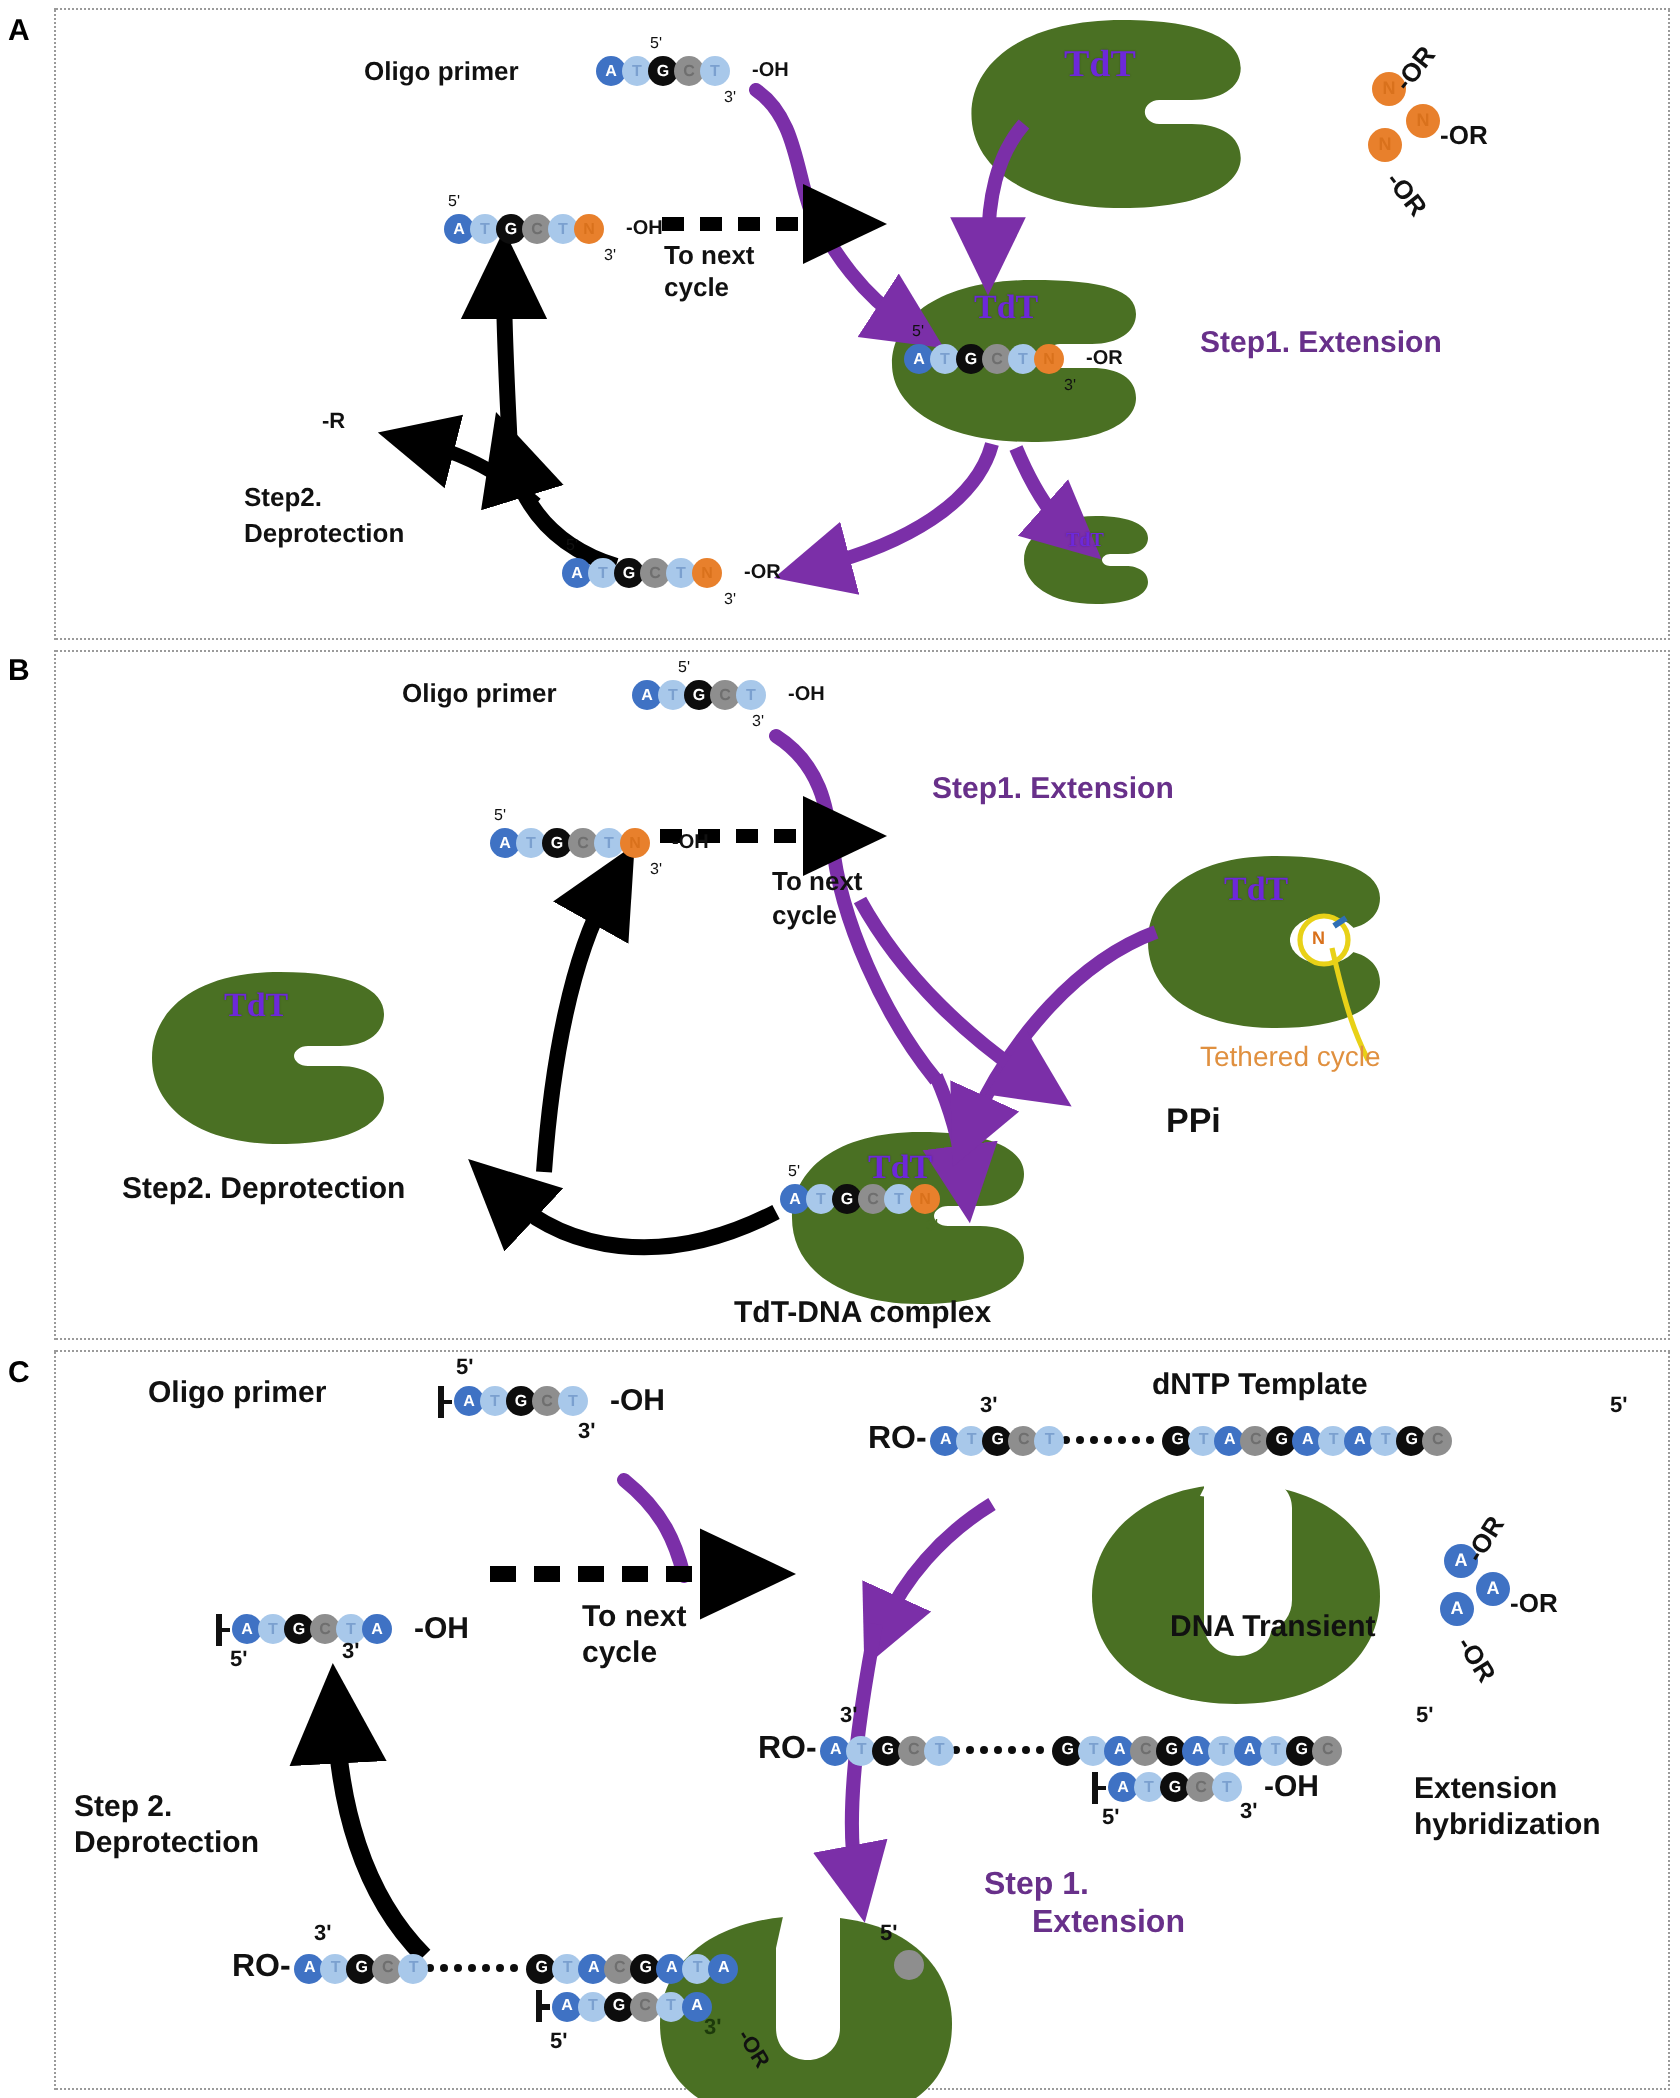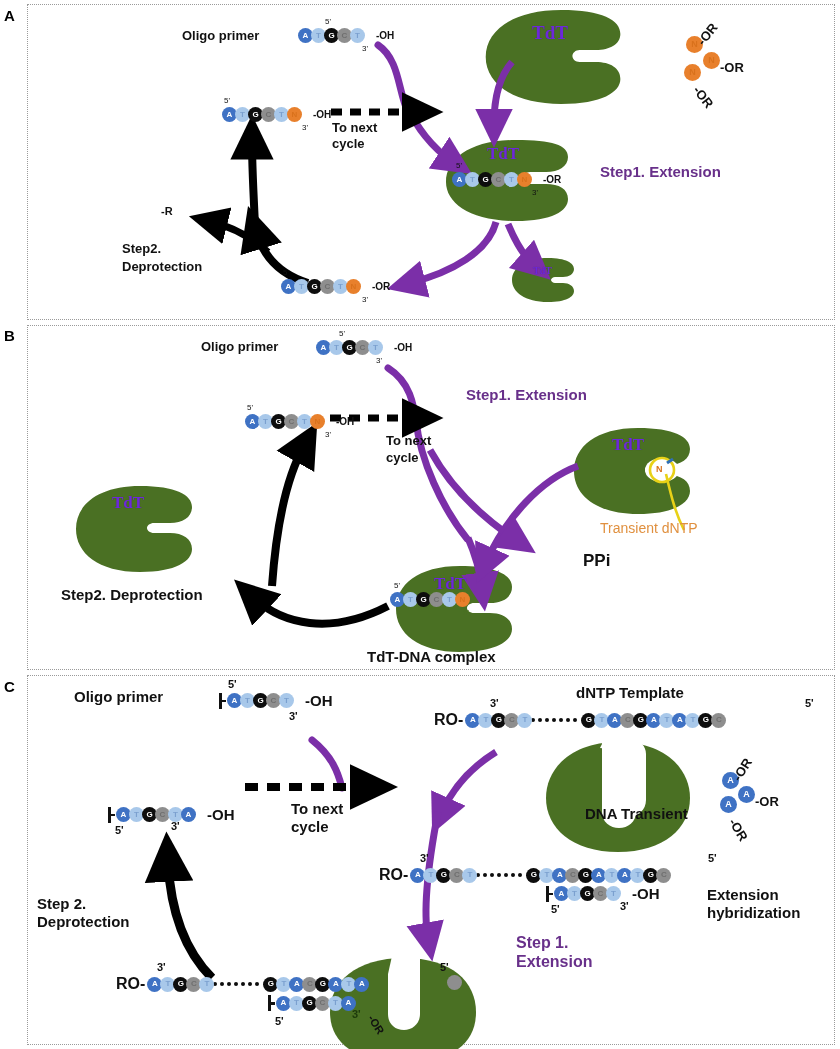--- a/index.html
+++ b/index.html
@@ -348,21 +348,21 @@
 <div class="lbl med" style="left:386px; top:450px;">cycle</div>
 
 <div class="lbl big purple-text" style="left:466px; top:386px;">Step1. Extension</div>
 <div class="lbl big" style="left:61px; top:586px;">Step2. Deprotection</div>
 
 <div class="enzyme-label" style="left:112px; top:493px; font-size:17px;">TdT</div>
 <div class="enzyme-label" style="left:612px; top:435px; font-size:17px;">TdT</div>
 <div class="enzyme-label" style="left:434px; top:574px; font-size:17px;">TdT</div>
 
 <div class="lbl" style="left:656px; top:464px; font-size:9px; font-weight:bold; color:#d9711c;">N</div>
-<div class="lbl med orange-text" style="left:600px; top:520px; font-weight:normal; font-size:14px;">Transient dNTP</div>
+<div class="lbl med orange-text" style="left:600px; top:520px; font-weight:normal; font-size:14px;">Tethered cycle</div>
 <div class="lbl" style="left:583px; top:551px; font-size:17px; font-weight:bold;">PPi</div>
 
 <div class="end5 tiny" style="left:394px; top:581px;">5'</div>
 <div class="chain" style="left:390px; top:592px;">
   <span class="nt md nt-A">A</span>
   <span class="nt md nt-T">T</span>
   <span class="nt md nt-G">G</span>
   <span class="nt md nt-C">C</span>
   <span class="nt md nt-T">T</span>
   <span class="nt md nt-N">N</span>
@@ -488,21 +488,21 @@
   <span class="nt md nt-C">C</span>
   <span class="nt md nt-T">T</span>
   <span class="term l">-OH</span>
 </div>
 <div class="end5 small" style="left:551px; top:903px;">5'</div>
 <div class="end3 small" style="left:620px; top:900px;">3'</div>
 
 <div class="lbl big" style="left:707px; top:886px;">Extension</div>
 <div class="lbl big" style="left:707px; top:904px;">hybridization</div>
 
-<div class="lbl xbig purple-text" style="left:516px; top:934px;">Step 1.</div>
+<div class="lbl xbig purple-text" style="left:492px; top:934px;">Step 1.</div>
 <div class="lbl xbig purple-text" style="left:516px; top:953px;">Extension</div>
 
 <div class="end3 small" style="left:157px; top:961px;">3'</div>
 <div class="end5 small" style="left:440px; top:961px;">5'</div>
 <div class="chain" style="left:116px; top:975px;">
   <span class="prefix l">RO-</span>
   <span class="nt md nt-A">A</span>
   <span class="nt md nt-T">T</span>
   <span class="nt md nt-G">G</span>
   <span class="nt md nt-C">C</span>

